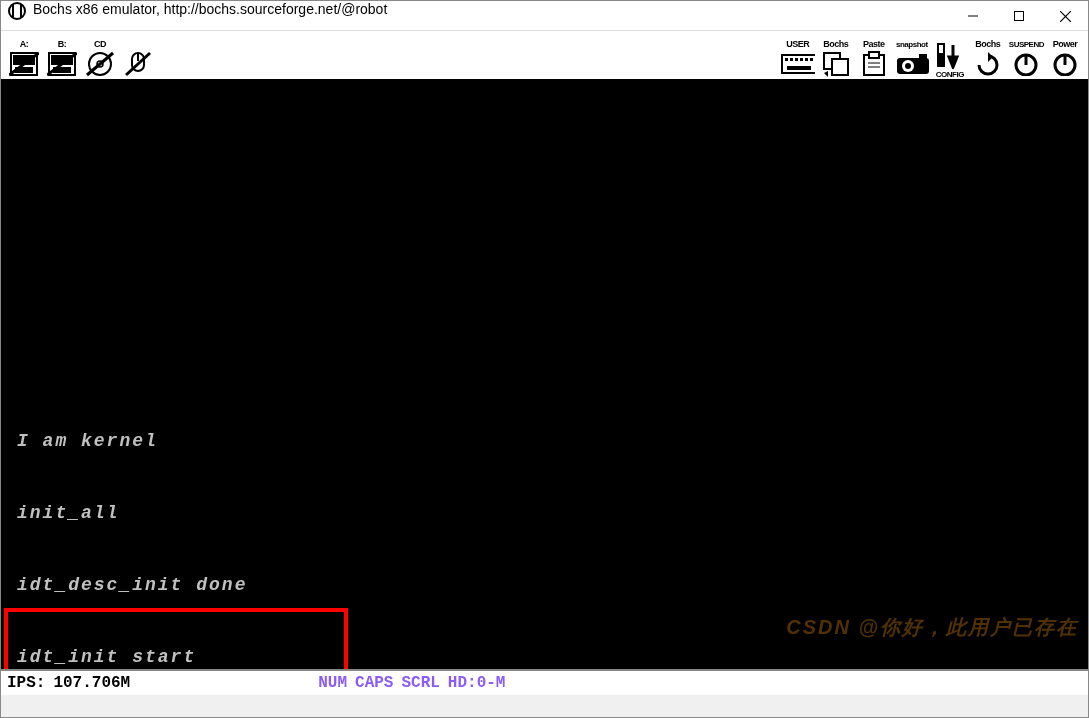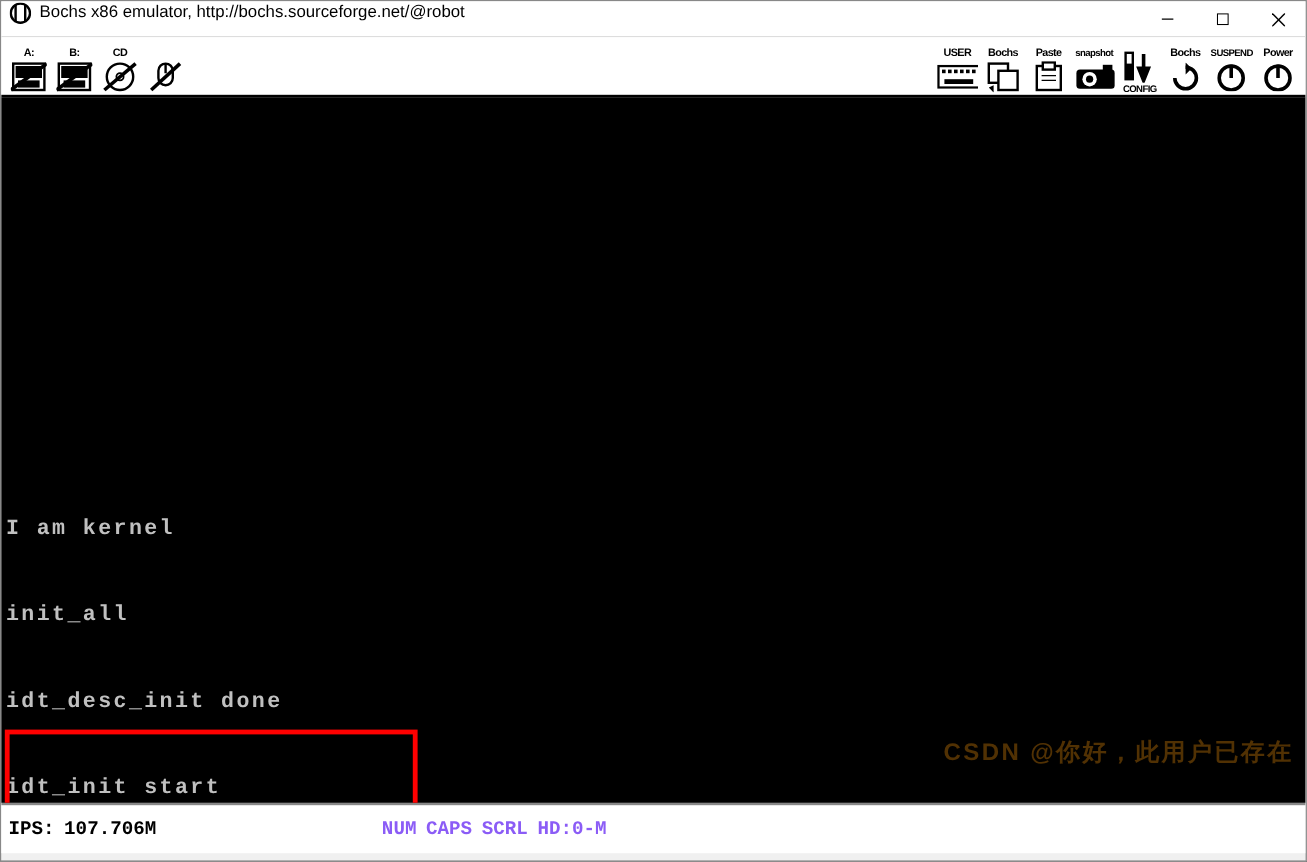--- a/index.html
+++ b/index.html
@@ -9,26 +9,26 @@
   .titlebar .title { flex:1; font-size:14px; color:#000; white-space:nowrap; overflow:hidden; }
   .titlebar .winbtn { width:46px; height:30px; display:flex; align-items:center; justify-content:center; font-size:13px; color:#000; }
 
   .toolbar { height:50px; background:#fff; display:flex; align-items:stretch; padding:0 4px; border-bottom:2px solid #000; }
   .toolbar .spacer { flex:1; }
   .tb-btn { display:flex; flex-direction:column; align-items:center; justify-content:flex-end; margin:0 2px; cursor:pointer; }
   .tb-btn .lbl { font-size:9px; font-family:"Arial Narrow",sans-serif; font-weight:bold; text-align:center; line-height:9px; letter-spacing:-0.5px; }
   .tb-btn .ico { width:34px; height:30px; display:flex; align-items:center; justify-content:center; }
   .tb-btn.small .lbl { font-size:8px; }
 
-  .terminal { position:relative; height:588px; background:#000; color:#c0c0c0; font-family:"Courier New",monospace; font-size:18px; font-weight:bold; line-height:24px; letter-spacing:2px; padding:0 4px; white-space:pre; overflow:hidden; }
+  .terminal { position:relative; height:588px; background:#000; color:#c0c0c0; font-family:"Courier New",monospace; font-size:18px; font-weight:bold; line-height:24px; letter-spacing:2px; padding:0 16px; white-space:pre; overflow:hidden;font-style:italic; }
   .term-line { height:24px; }
   .term-top-pad { height:252px; }
   .errbox { position:absolute; left:3px; top:527px; width:344px; height:129px; border:4px solid #f00; pointer-events:none; }
 
-  .statusbar { height:42px; background:#fff; border-top:2px solid #888; display:flex; align-items:center; font-family:"Courier New",monospace; font-size:16px; font-weight:bold; color:#000; padding:0 6px; }
+  .statusbar { height:26px; background:#fff; border-top:2px solid #888; display:flex; align-items:center; font-family:"Courier New",monospace; font-size:16px; font-weight:bold; color:#000; padding:0 6px; }
   .statusbar .sb-seg { margin-right:8px; }
   .statusbar .sb-dim { color:#8b5cf6; }
   .statusbar .sb-spacer { width:180px; }
 
   .watermark { position:absolute; right:10px; bottom:30px; color:#a16207; font-size:20px; font-family:"Microsoft YaHei",sans-serif; pointer-events:none; opacity:.5; }
 </style>
 </head>
 <body>
 
 <div class="titlebar">

